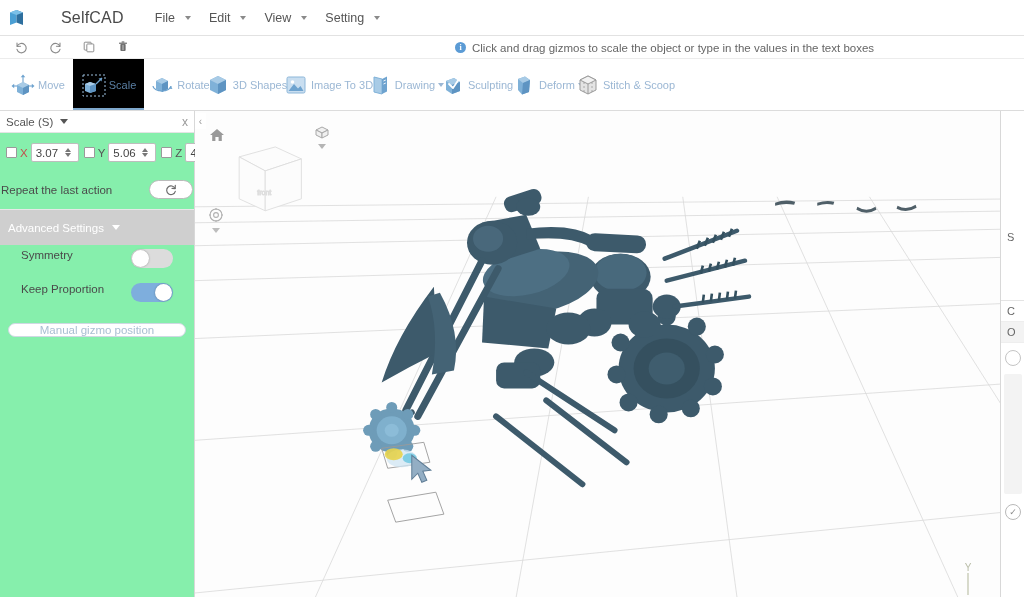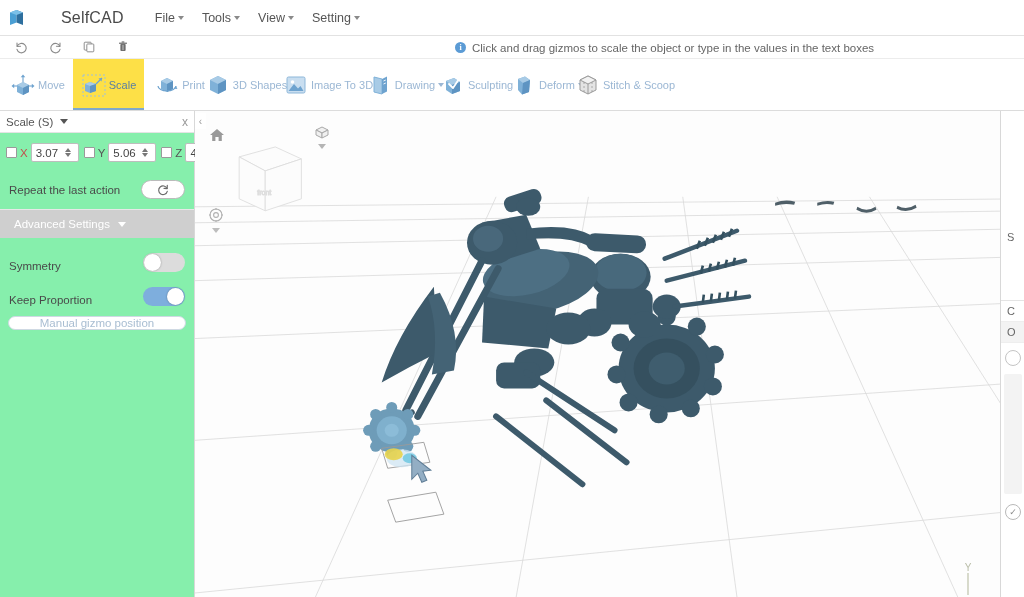--- a/index.html
+++ b/index.html
@@ -12,21 +12,21 @@
 
   
   .menubar {
     height: 36px; flex: 0 0 36px; display: flex; align-items: center;
     background: #fff; border-bottom: 1px solid #e2e2e2; padding-left: 8px;
   }
   .brand { display: flex; align-items: center; gap: 6px; margin-right: 22px; }
   .brand-name { font-size: 16px; color: #4a4a4a; letter-spacing: .2px; margin-left: 27px; }
   .menu-item {
     font-size: 12.5px; color: #555; padding: 4px 9px; cursor: default;
-    display: flex; align-items: center; gap: 3px;
+    display: flex; align-items: center; gap: 10px;
   }
   .caret { width: 0; height: 0; border-left: 3.5px solid transparent;
     border-right: 3.5px solid transparent; border-top: 4px solid #8a8a8a; display: inline-block; }
 
   
   .actionbar {
     height: 23px; flex: 0 0 23px; display: flex; align-items: center;
     background: #fff; border-bottom: 1px solid #ececec; padding-left: 4px; position: relative;
   }
   .act-btn { width: 34px; height: 21px; display: flex; align-items: center; justify-content: center; }
@@ -50,21 +50,21 @@
     width: 71px; display: flex; flex-direction: row; align-items: center;
     justify-content: center; gap: 2px; position: relative; cursor: default;
   }
   .tool.wide { width: 84px; }
   .tool .ico { height: 27px; display: flex; align-items: flex-end; }
   .tool .lbl {
     font-size: 11px; color: #9bb7d4; display: flex; align-items: center; gap: 3px;
     white-space: nowrap;
   }
   .tool .lbl .caret { border-top-color: #9bb7d4; }
-  .tool.active { background: #fde047; box-shadow: inset 0 -2px 0 #7fa8cc; }
+  .tool.active { background: #000000; box-shadow: inset 0 -2px 0 #7fa8cc; }
   .tool.active .lbl { color: #5a7fa3; }
 
   
   .body { flex: 1; display: flex; position: relative; min-height: 0; }
 
   
   .lpanel {
     width: 195px; flex: 0 0 195px; background: #86efac;
     border-right: 1px solid #d8d8d8; display: flex; flex-direction: column;
   }
@@ -93,40 +93,40 @@
   .spin input {
     width: 27px; border: none; outline: none; font-size: 11.5px; color: #444;
     font-family: "Liberation Sans", sans-serif; background: transparent;
   }
   .spin-arrows { display: flex; flex-direction: column; gap: 1px; margin-left: 2px; }
   .sa-up, .sa-dn { width: 0; height: 0; border-left: 3px solid transparent; border-right: 3px solid transparent; }
   .sa-up { border-bottom: 4px solid #777; }
   .sa-dn { border-top: 4px solid #777; }
 
   .repeat-row {
-    display: flex; align-items: center; padding: 0 9px; height: 40px;
+    display: flex; align-items: center; padding: 0 1px; height: 40px;
     border-bottom: 1px solid #e8e8e8;
     text-align: right;
   }
   .repeat-lbl { font-size: 11.5px; color: #4a4a4a; }
   .pill-ico {
     margin-left: auto; width: 44px; height: 19px; border: 1px solid #bbb;
     border-radius: 10px; display: flex; align-items: center; justify-content: center;
     background: #fff; cursor: pointer;
   }
 
   .adv-head {
-    height: 28px; background: #cfcfcf; display: flex; align-items: center;
-    padding: 0 14px; gap: 8px;
+    height: 35px; background: #cfcfcf; display: flex; align-items: center;
+    padding: 0 8px; gap: 8px;
   }
   .adv-head .t { font-size: 11.5px; color: #fff; }
   .adv-head .caret { border-top-color: #fff; border-top-width: 5px;
     border-left-width: 4px; border-right-width: 4px; }
 
-  .sw-row { display: flex; align-items: flex-end; padding: 0 9px; height: 30px; margin-top: 4px; }
+  .sw-row { display: flex; align-items: flex-start; padding: 0 21px; height: 30px; margin-top: 4px; }
   .sw-lbl { font-size: 11.5px; color: #4a4a4a; }
   .switch {
     margin-left: auto; width: 42px; height: 19px; border-radius: 10px;
     position: relative; background: #dcdcdc; cursor: pointer;
   }
   .switch .knob {
     position: absolute; top: 1px; left: 1px; width: 17px; height: 17px;
     border-radius: 50%; background: #fff; box-shadow: 0 0 2px rgba(0,0,0,.35);
   }
   .switch.on { background: #7eaedd; }
@@ -183,21 +183,21 @@
         <path d="M8.5 2 L15 4.5 L15 17 L8.5 14.5 Z" fill="#2e6f9e"></path>
         <path d="M2 4.5 L8.5 7 L15 4.5 L8.5 2 Z" fill="#7bc0e8"></path>
       </svg>
       <span class="brand-name">SelfCAD</span>
     </div>
     <div class="menu-item">
       <span>File</span>
       <i class="caret"></i>
     </div>
     <div class="menu-item">
-      <span>Tools</span>
+      <span>Edit</span>
       <i class="caret"></i>
     </div>
     <div class="menu-item">
       <span>View</span>
       <i class="caret"></i>
     </div>
     <div class="menu-item">
       <span>Setting</span>
       <i class="caret"></i>
     </div>
@@ -277,21 +277,21 @@
       <span class="ico">
         <svg width="26" height="25" viewBox="0 0 26 25">
           <path d="M13 5 L19 8 L19 16 L13 19 L7 16 L7 8 Z" fill="#7fb1d8"></path>
           <path d="M13 5 L19 8 L13 11 L7 8 Z" fill="#a8cbe6"></path>
           <path d="M13 11 L19 8 L19 16 L13 19 Z" fill="#5e94c2"></path>
           <path d="M4 13 A9 5 0 0 0 22 13" stroke="#6ea3cf" stroke-width="1.2" fill="none"></path>
           <path d="M22 13 L19.6 15.6 L23.4 16 Z" fill="#6ea3cf"></path>
         </svg>
       </span>
       <span class="lbl">
-        <span>Print</span>
+        <span>Rotate</span>
       </span>
     </div>
 
     <div class="tool">
       <span class="ico">
         <svg width="26" height="25" viewBox="0 0 26 25">
           <path d="M13 3 L21 7 L21 17 L13 21 L5 17 L5 7 Z" fill="#7fb1d8"></path>
           <path d="M13 3 L21 7 L13 11 L5 7 Z" fill="#a8cbe6"></path>
           <path d="M13 11 L21 7 L21 17 L13 21 Z" fill="#5e94c2"></path>
         </svg>

